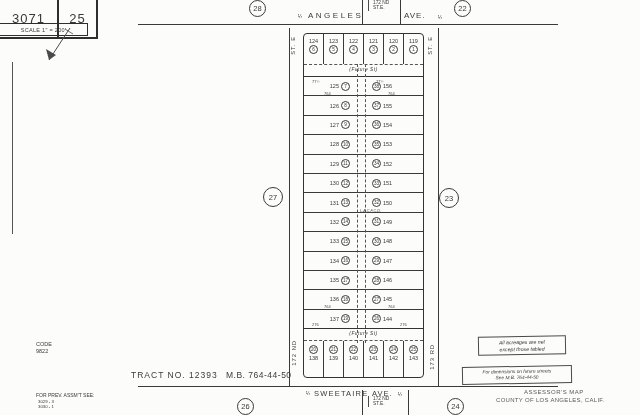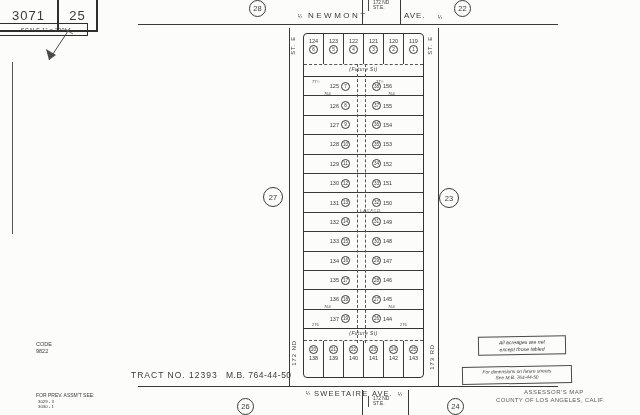--- a/index.html
+++ b/index.html
@@ -10,21 +10,21 @@
     font-family: "Liberation Sans", sans-serif;
     color: #3a3a3a;
   }
   .abs { position: absolute; }
   .hline { position:absolute; height:1px; background:#3a3a3a; }
   .vline { position:absolute; width:1px; background:#3a3a3a; }
   .vdash { position:absolute; width:0; border-left:1px dashed #555; }
 
   
   .corner { position:absolute; left:0; top:0; display:flex; border:2px solid #2e2e2e; border-left:none; border-top:none; background:#fcfcfa; }
-  .corner .cell { height:30px; display:flex; align-items:center; justify-content:center; font-size:13px; letter-spacing:1px; border-left:2px solid #2e2e2e; }
+  .corner .cell { height:37px; display:flex; align-items:center; justify-content:center; font-size:13px; letter-spacing:1px; border-left:2px solid #2e2e2e; }
   .corner .cell:first-child { border-left:none; width:57px; }
   .corner .cell:last-child { width:39px; }
   .scalebox { position:absolute; left:0; top:23px; width:88px; height:13px; border:1px solid #2e2e2e; border-left:none; display:flex; align-items:center; justify-content:center; font-size:5.5px; letter-spacing:.3px; }
 
   
   .stname { position:absolute; font-size:8px; letter-spacing:2.5px; white-space:nowrap; }
   .sttype { position:absolute; font-size:8px; letter-spacing:1px; white-space:nowrap; }
   .qmark  { position:absolute; font-size:5px; }
   .vlabel { position:absolute; writing-mode:vertical-rl; transform:rotate(180deg); font-size:5.8px; letter-spacing:1px; white-space:nowrap; }
   .midlabel { position:absolute; font-size:4.8px; line-height:5.4px; white-space:nowrap; border-left:1px solid #4a4a4a; padding-left:4px; }
@@ -93,21 +93,21 @@
   </div>
 
   <div class="vline" style="left:362px; top:390px; height:25px;"></div>
   <div class="vline" style="left:408px; top:390px; height:25px;"></div>
   <div class="midlabel" style="left:368px; top:396px;">
     <span>172 ND</span><br>
     <span>ST.E.</span>
   </div>
 
   <span class="qmark" style="left:298px; top:13px;">¼</span>
-  <span class="stname" style="left:308px; top:11px;">NEWMONT</span>
+  <span class="stname" style="left:308px; top:11px;">ANGELES</span>
   <span class="sttype" style="left:404px; top:11px;">AVE.</span>
   <span class="qmark" style="left:438px; top:14px;">¼</span>
 
   <span class="qmark" style="left:306px; top:390px;">¼</span>
   <span class="stname" style="left:314px; top:389px; letter-spacing:1.2px; font-size:7.5px;">SWEETAIRE</span>
   <span class="sttype" style="left:372px; top:389px; font-size:7.5px;">AVE.</span>
   <span class="qmark" style="left:398px; top:391px;">¼</span>
 
   <span class="vlabel" style="left:290px; top:36px;">ST. E</span>
   <span class="vlabel" style="left:291px; top:340px;">172 ND</span>

